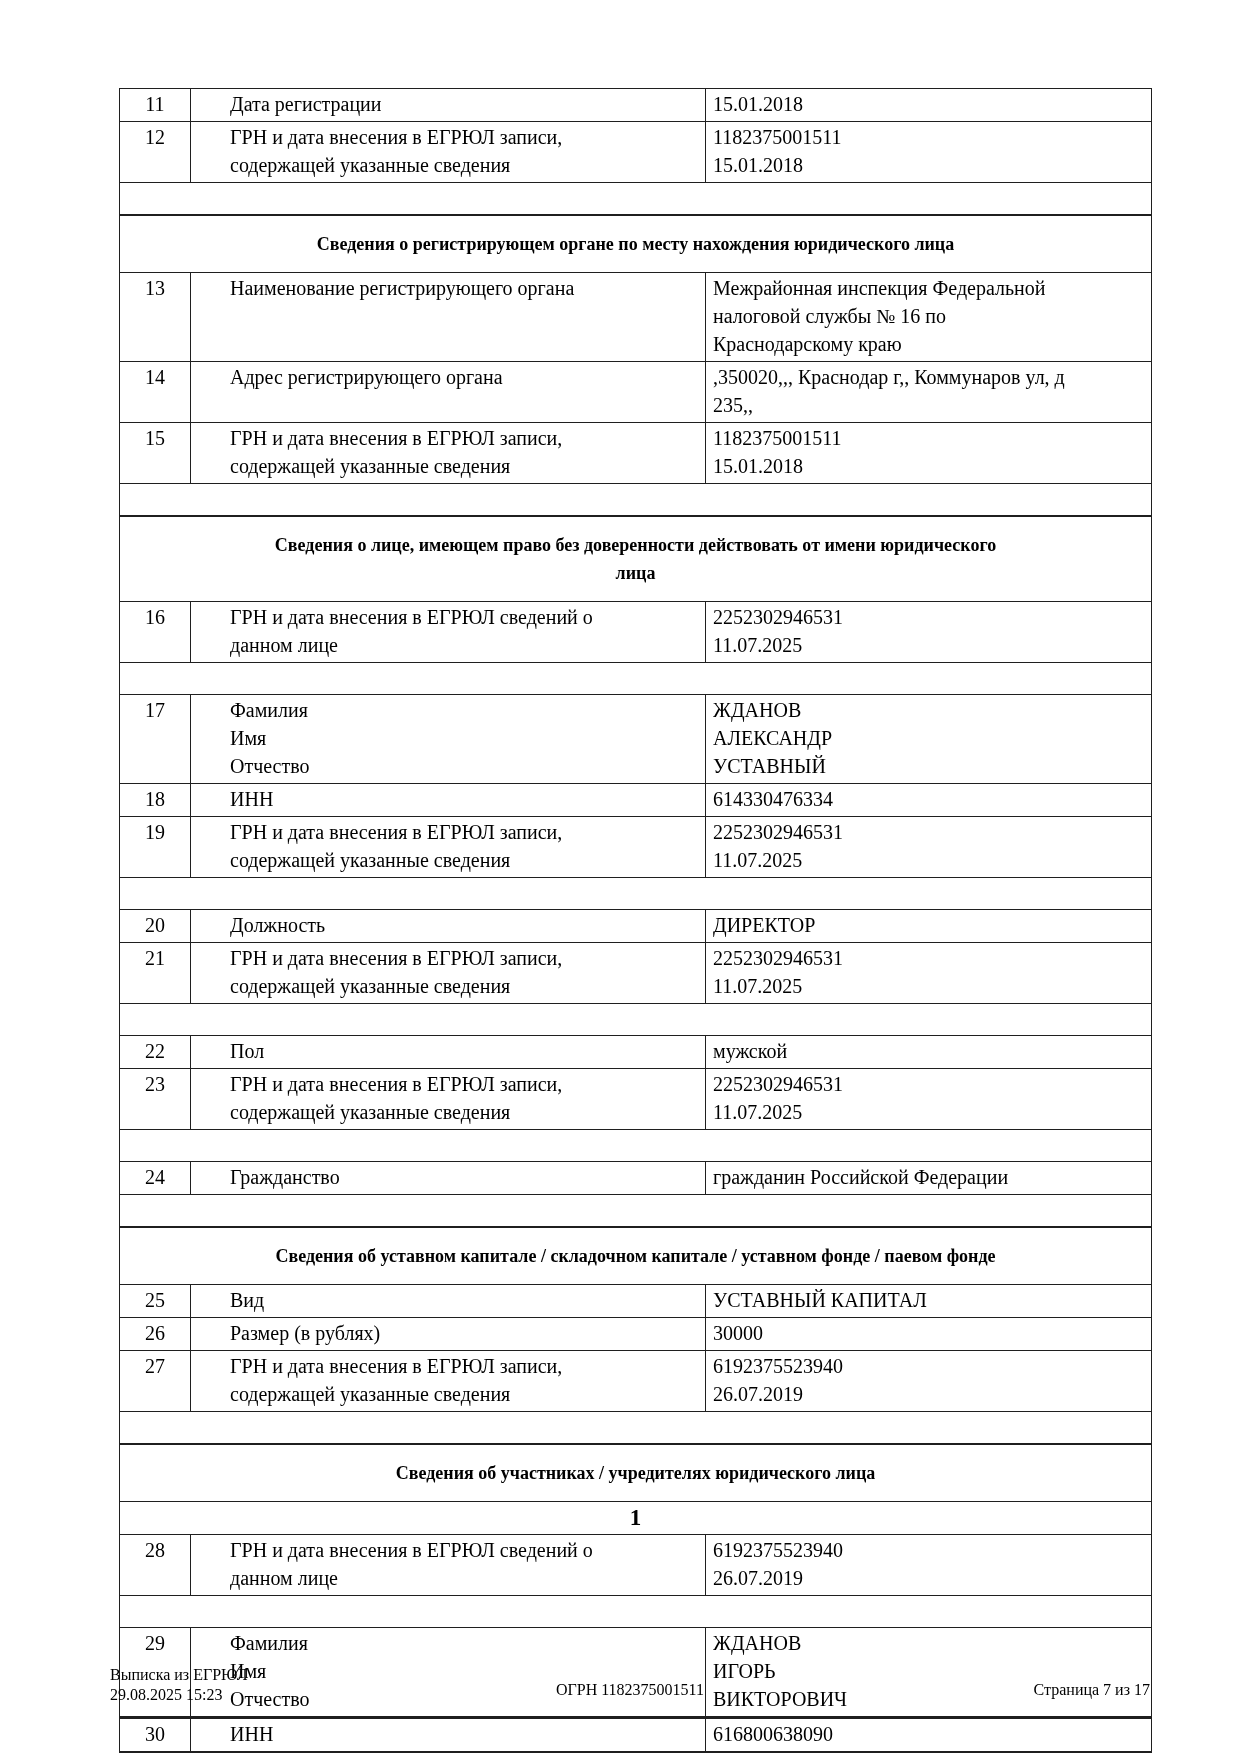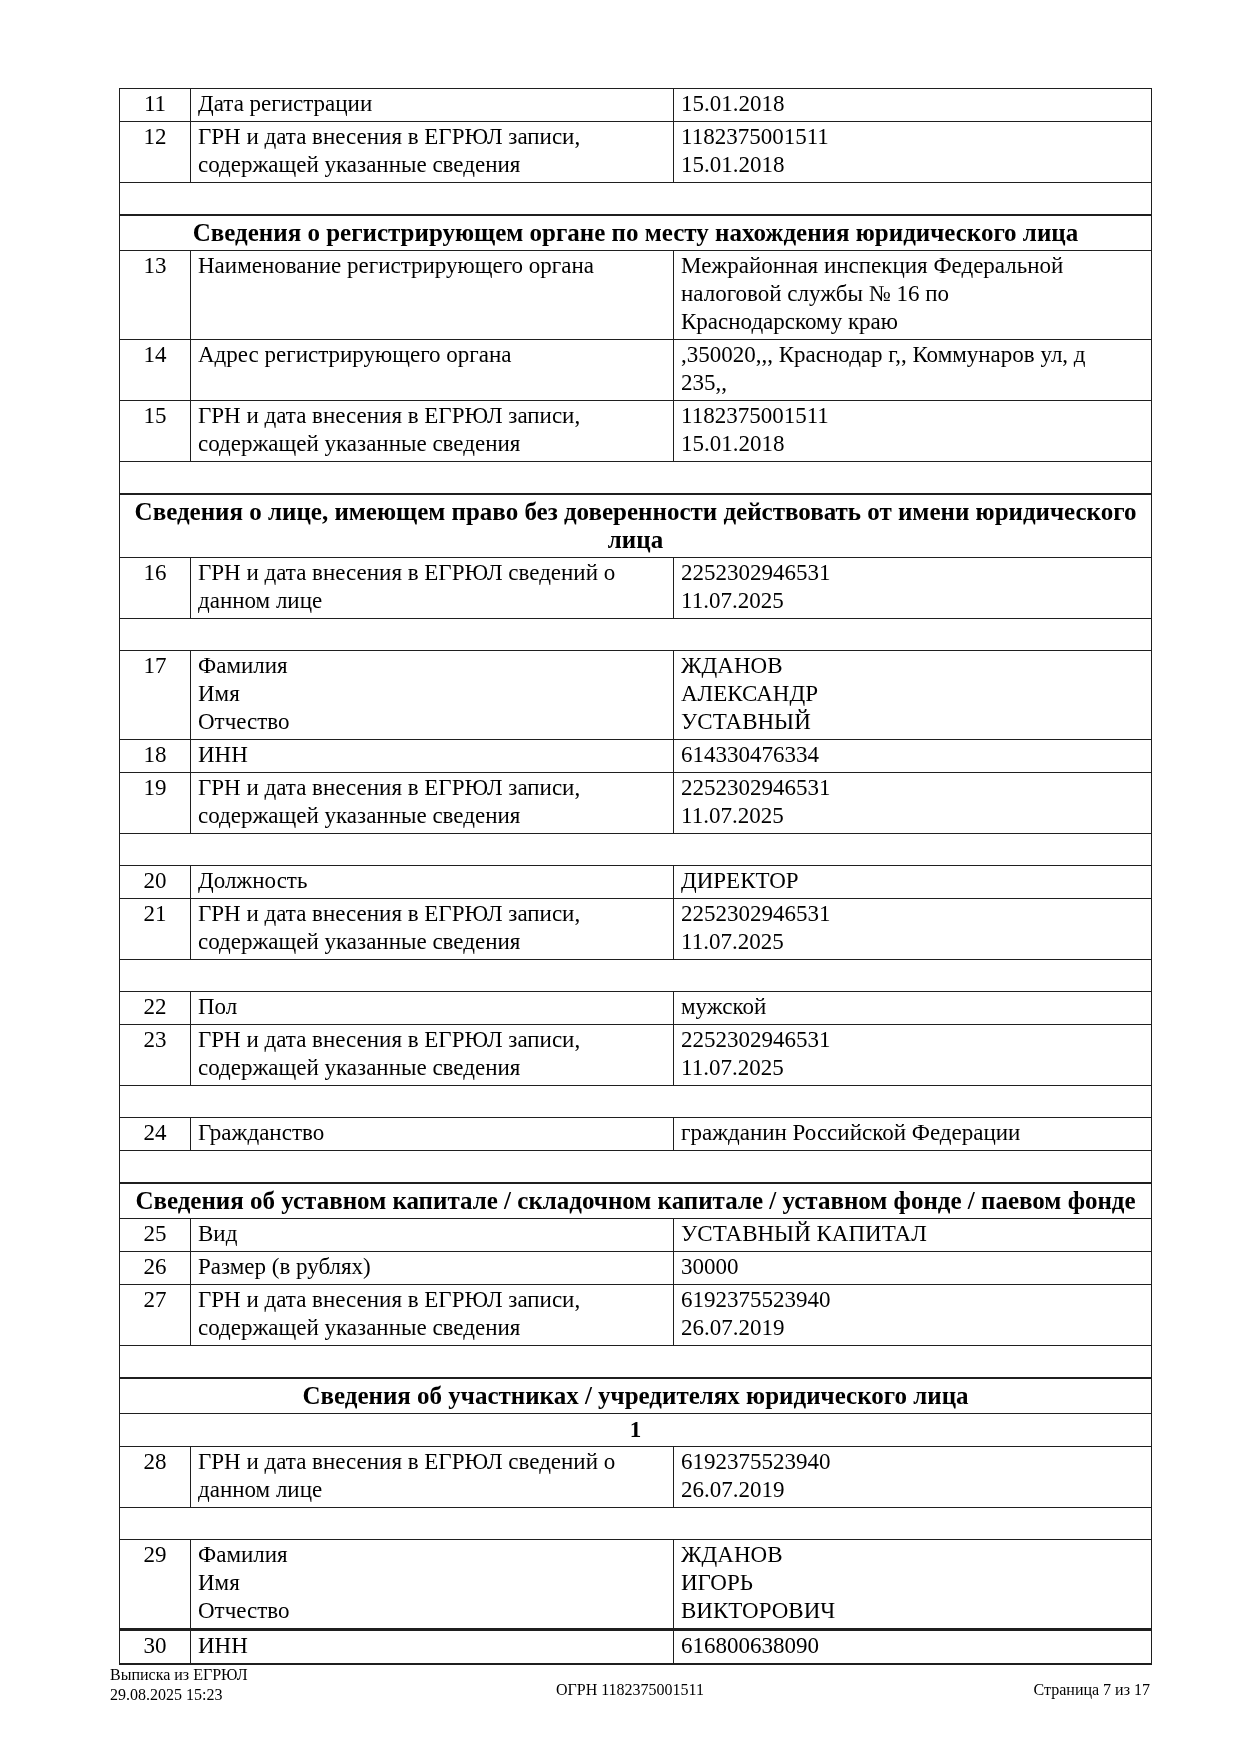--- a/index.html
+++ b/index.html
@@ -27,50 +27,51 @@
     display: flex;
     border-top: 1px solid #1f1f1f;
     align-items: stretch;
   }
   .row:first-child { border-top: none; }
   .row.spacer { height: 31px; }
   .row.section {
     display: block;
     border-top-width: 2px;
     font-weight: bold;
-    font-size: 25px;
+    font-size: 18px;
     line-height: 28px;
     text-align: center;
-    padding: 3px 6px;
+    padding: 14px 6px;
   }
   .row.group {
     display: block;
     font-weight: bold;
     font-size: 23px;
     line-height: 28px;
     text-align: center;
     padding: 2px 6px;
   }
   .row.heavy { border-top-width: 3px; font-family: Liberation Serif, serif; }
   .cell {
     padding: 1px 7px 3px 7px;
-    font-size: 23px;
+    font-size: 20px;
     line-height: 28px;
     box-sizing: border-box;
   }
   .cell.num {
     width: 71px;
     flex: none;
     text-align: center;
     border-right: 1px solid #1f1f1f;
   }
   .cell.label {
     width: 483px;
     flex: none;
     border-right: 1px solid #1f1f1f;
+    margin-left: 32px;
   }
   .cell.value { flex: 1 1 auto; }
   .footer {
     position: absolute;
     left: 110px;
     top: 1660px;
     width: 1040px;
     font-size: 16px;
     line-height: 20px;
   }

